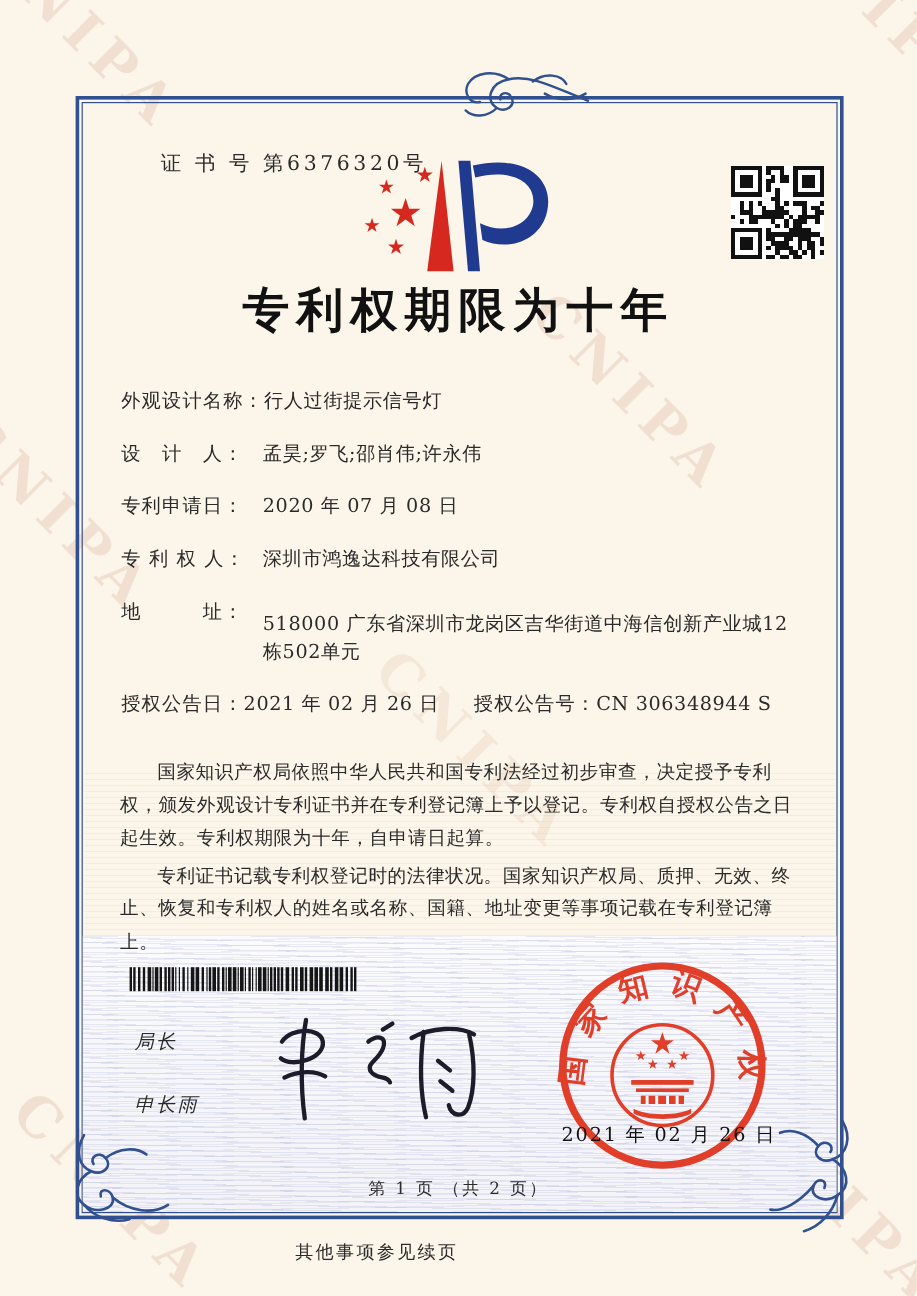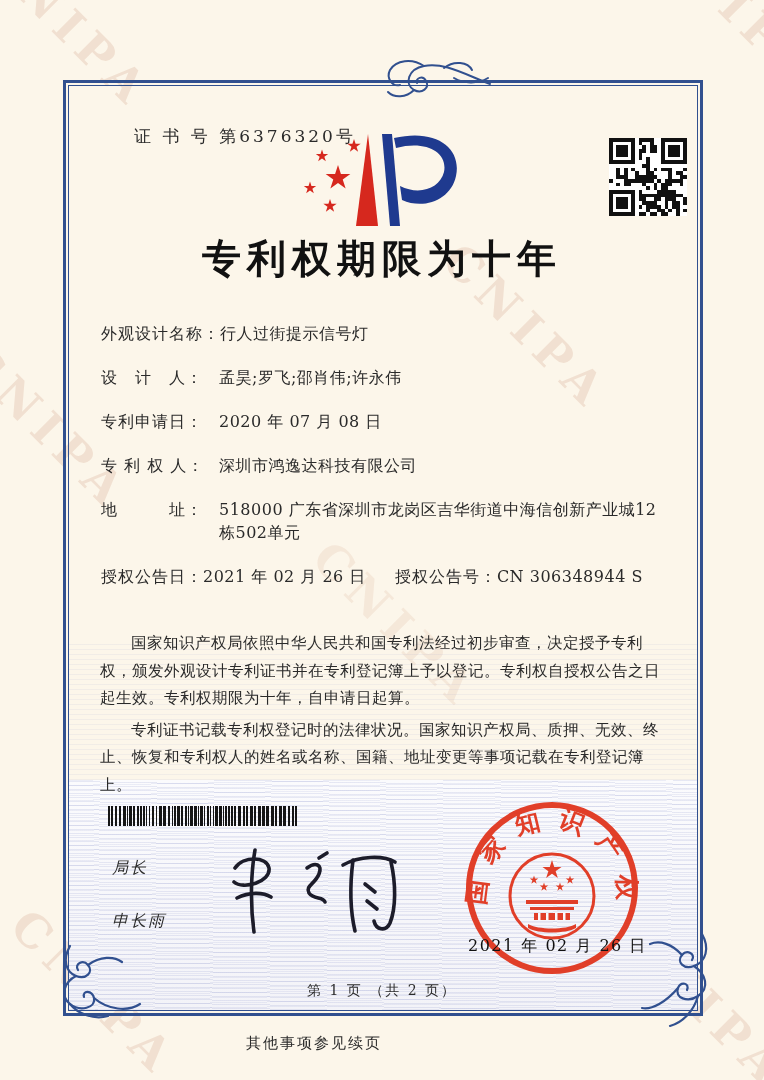--- a/index.html
+++ b/index.html
@@ -52,21 +52,21 @@
   .qr{position:absolute;left:608px;top:138px;width:80px;height:78px;z-index:5;}
   .doc-title{
     position:absolute;left:0;top:232px;width:764px;text-align:center;
     font-size:39px;font-weight:bold;letter-spacing:6px;color:#111;z-index:5;
   }
   
   .fields{position:absolute;left:101px;top:322px;width:560px;font-size:16px;z-index:5;}
   .row{margin-bottom:21px;line-height:23px;}
   .lbl{display:inline-block;min-width:118px;letter-spacing:1px;vertical-align:top;}
   .val{display:inline-block;vertical-align:top;letter-spacing:0.5px;}
-  .val-addr{width:438px;}
+  .val-addr{width:438px;margin-top:10px;}
   .grant{display:flex;gap:29px;}
   .grant .lbl{min-width:0;}
   
   .paras{position:absolute;left:100px;top:630px;width:572px;font-size:15.5px;line-height:27.5px;z-index:5;}
   .paras p{margin:0 0 4px 0;text-indent:2em;letter-spacing:0.5px;}
   
   .barcode{position:absolute;left:108px;top:806px;width:192px;height:20px;z-index:5;display:flex;align-items:stretch;}
   .barcode i{display:block;height:100%;}
   
   .sig-block{position:absolute;left:112px;top:858px;font-size:16px;letter-spacing:2px;z-index:5;}

